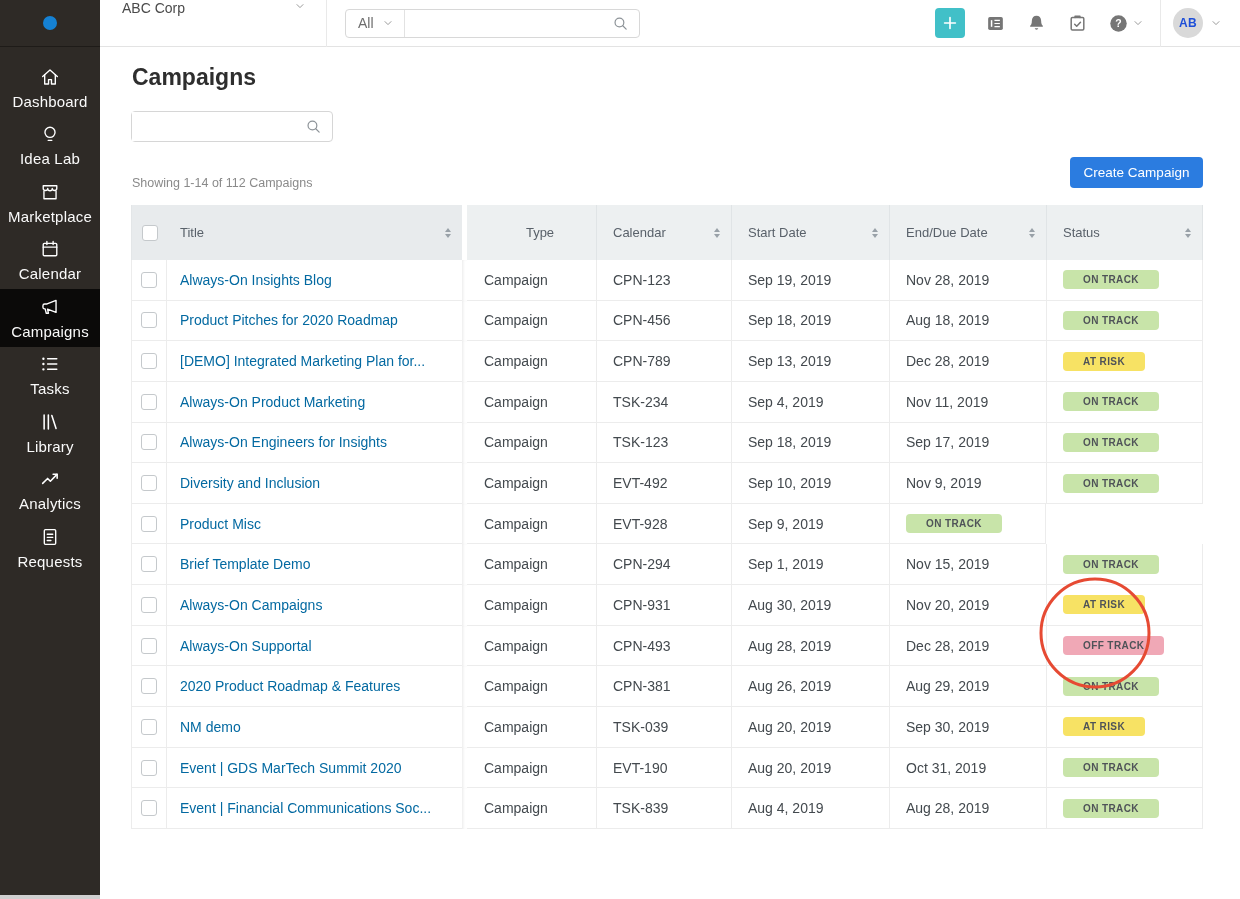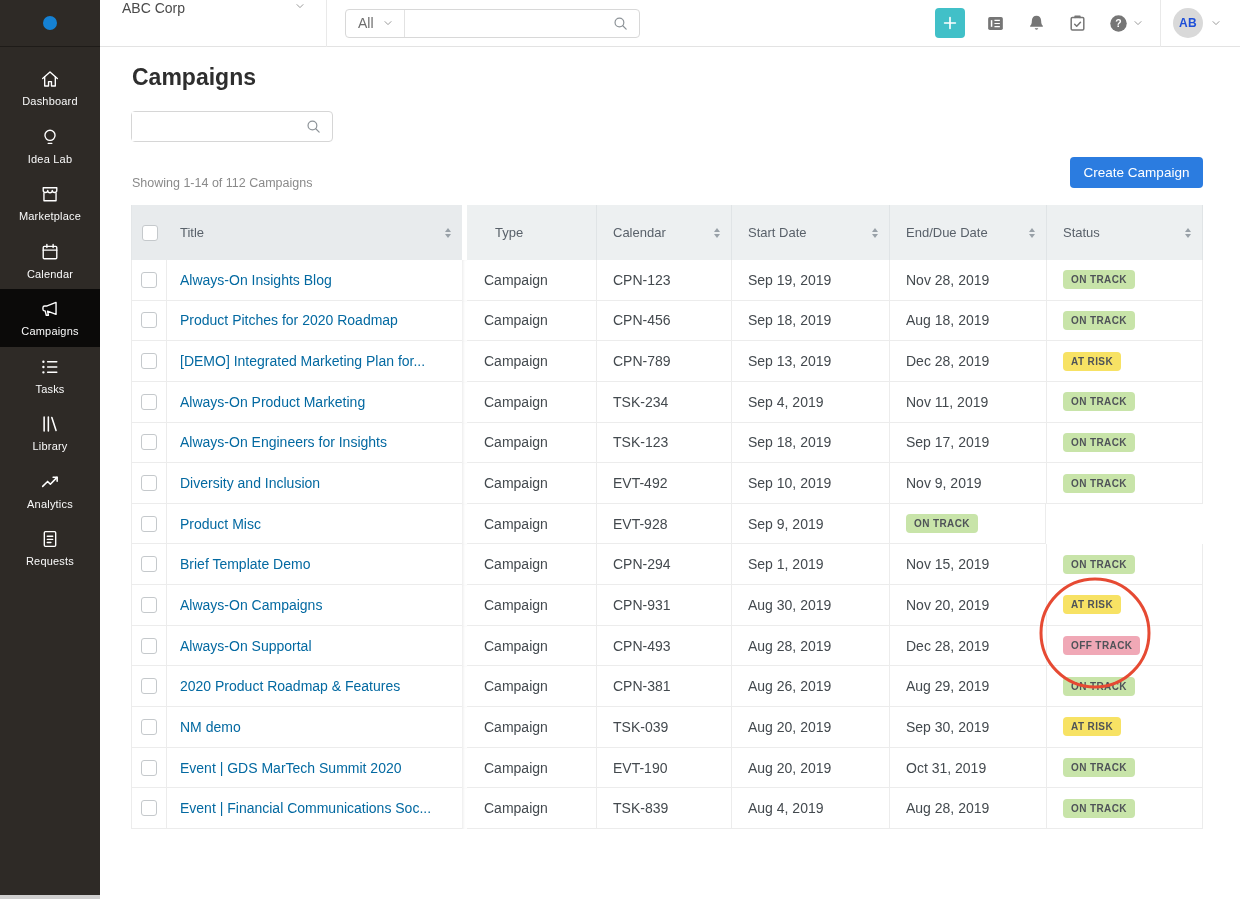--- a/index.html
+++ b/index.html
@@ -12,21 +12,21 @@
   .sidebar-strip { position:absolute; left:0; top:895px; width:100px; height:4px; background:#cfcfcf; }
   .logo-area { height:47px; display:flex; align-items:center; justify-content:center;
                border-bottom:1px solid rgba(0,0,0,.35); }
   .logo-ring { width:12px; height:12px; border:7px solid #1581d3; border-radius:50%; background:#1d1a17; }
   .nav { padding-top:12px; }
   .nav-item { height:57.5px; display:flex; flex-direction:column; align-items:center; justify-content:center;
               cursor:pointer; }
   .nav-item.active { background:#0b0a09; }
   .nav-icon { width:22px; height:22px; display:block; }
   .nav-icon svg { width:22px; height:22px; display:block; }
-  .nav-label { margin-top:5px; font-size:11px; color:#fafafa; letter-spacing:.2px; }
+  .nav-label { margin-top:5px; font-size:15px; color:#fafafa; letter-spacing:.2px; }
 
   
   .topbar { position:absolute; left:100px; top:0; width:1140px; height:47px; background:#fff;
             border-bottom:1px solid #e3e3e3; display:flex; align-items:center; z-index:4; }
   .org-select { height:47px; display:flex; align-items:flex-start; margin-left:22px; width:205px;
                 justify-content:space-between; padding-right:20px; border-right:1px solid #e9e9e9; cursor:pointer; }
   .org-name { font-size:14px; color:#4a4a4a; }
   .chev { width:12px; height:12px; }
   .chev path { stroke:#8f8f8f; stroke-width:1.8; fill:none; stroke-linecap:round; stroke-linejoin:round; }
   .global-search { margin-left:18px; width:295px; height:29px; border:1px solid #d8d8d8; border-radius:4px;
@@ -65,40 +65,40 @@
   
   .table { position:absolute; left:131px; top:205px; width:1072px; }
   .thead, .tr { display:grid; grid-template-columns:36px 295px 5px 129px 135px 158px 157px 157px; }
   .thead { height:55px;border-radius:17px; }
   .th { display:flex; align-items:center; font-size:13px; color:#59616a; }
   .th.bg-l { background:#e8ebed; }
   .th.bg-r { background:#edf0f1; }
   .th-gap { background:#fff; }
   .th-check { justify-content:center; border-left:1px solid #e3e6e8; }
   .th-title { justify-content:space-between; padding:0 11px 0 13px; }
-  .th-type  { padding-left:28px; }
+  .th-type  { padding-left:17px;justify-content:center; }
   .th-ref, .th-start, .th-end, .th-status { justify-content:space-between; padding:0 11px 0 16px;
              border-left:1px solid #e0e4e6; }
   .th-status { border-right:1px solid #e0e4e6; }
   .sort { display:inline-flex; flex-direction:column; gap:2px; }
   .sort i { width:0; height:0; border-left:3.5px solid transparent; border-right:3.5px solid transparent; display:block; }
   .sort .up { border-bottom:4px solid #99a1a8; }
   .sort .dn { border-top:4px solid #99a1a8; }
 
   .tr { height:40.65px; cursor:pointer; }
   .td { display:flex; align-items:center; background:#fff; border-bottom:1px solid #ececec;
         font-size:14px; color:#43494e; white-space:nowrap; overflow:hidden; }
   .td-check { justify-content:center; border-left:1px solid #ececec; border-right:1px solid #ececec; }
   .td-title { padding-left:13px; color:#0369a1; }
   .td-gap { border-bottom:none; background:#fff; box-shadow:inset 2px 0 3px -1px rgba(0,0,0,.09); }
   .td-type { padding-left:17px; }
   .td-ref, .td-start, .td-end, .td-status { padding-left:16px; border-left:1px solid #ececec; }
   .td-status { border-right:1px solid #ececec; }
   .checkbox { width:16px; height:16px; border:1px solid #c5c9cc; border-radius:3px; background:#fff; display:block; cursor:pointer; }
-  .badge { display:inline-block; padding:4px 8px; border-radius:4px; font-size:10px; font-weight:bold;
+  .badge { display:inline-block; padding:4px 20px; border-radius:4px; font-size:10px; font-weight:bold;
            letter-spacing:.4px; color:#4f5358; }
 
   .annotation { position:absolute; left:1038px; top:576px; z-index:6; pointer-events:none; }
 </style>
 </head>
 <body>
 
 <div class="app">
 
   <nav class="sidebar" style="background: rgb(46, 42, 38);">

